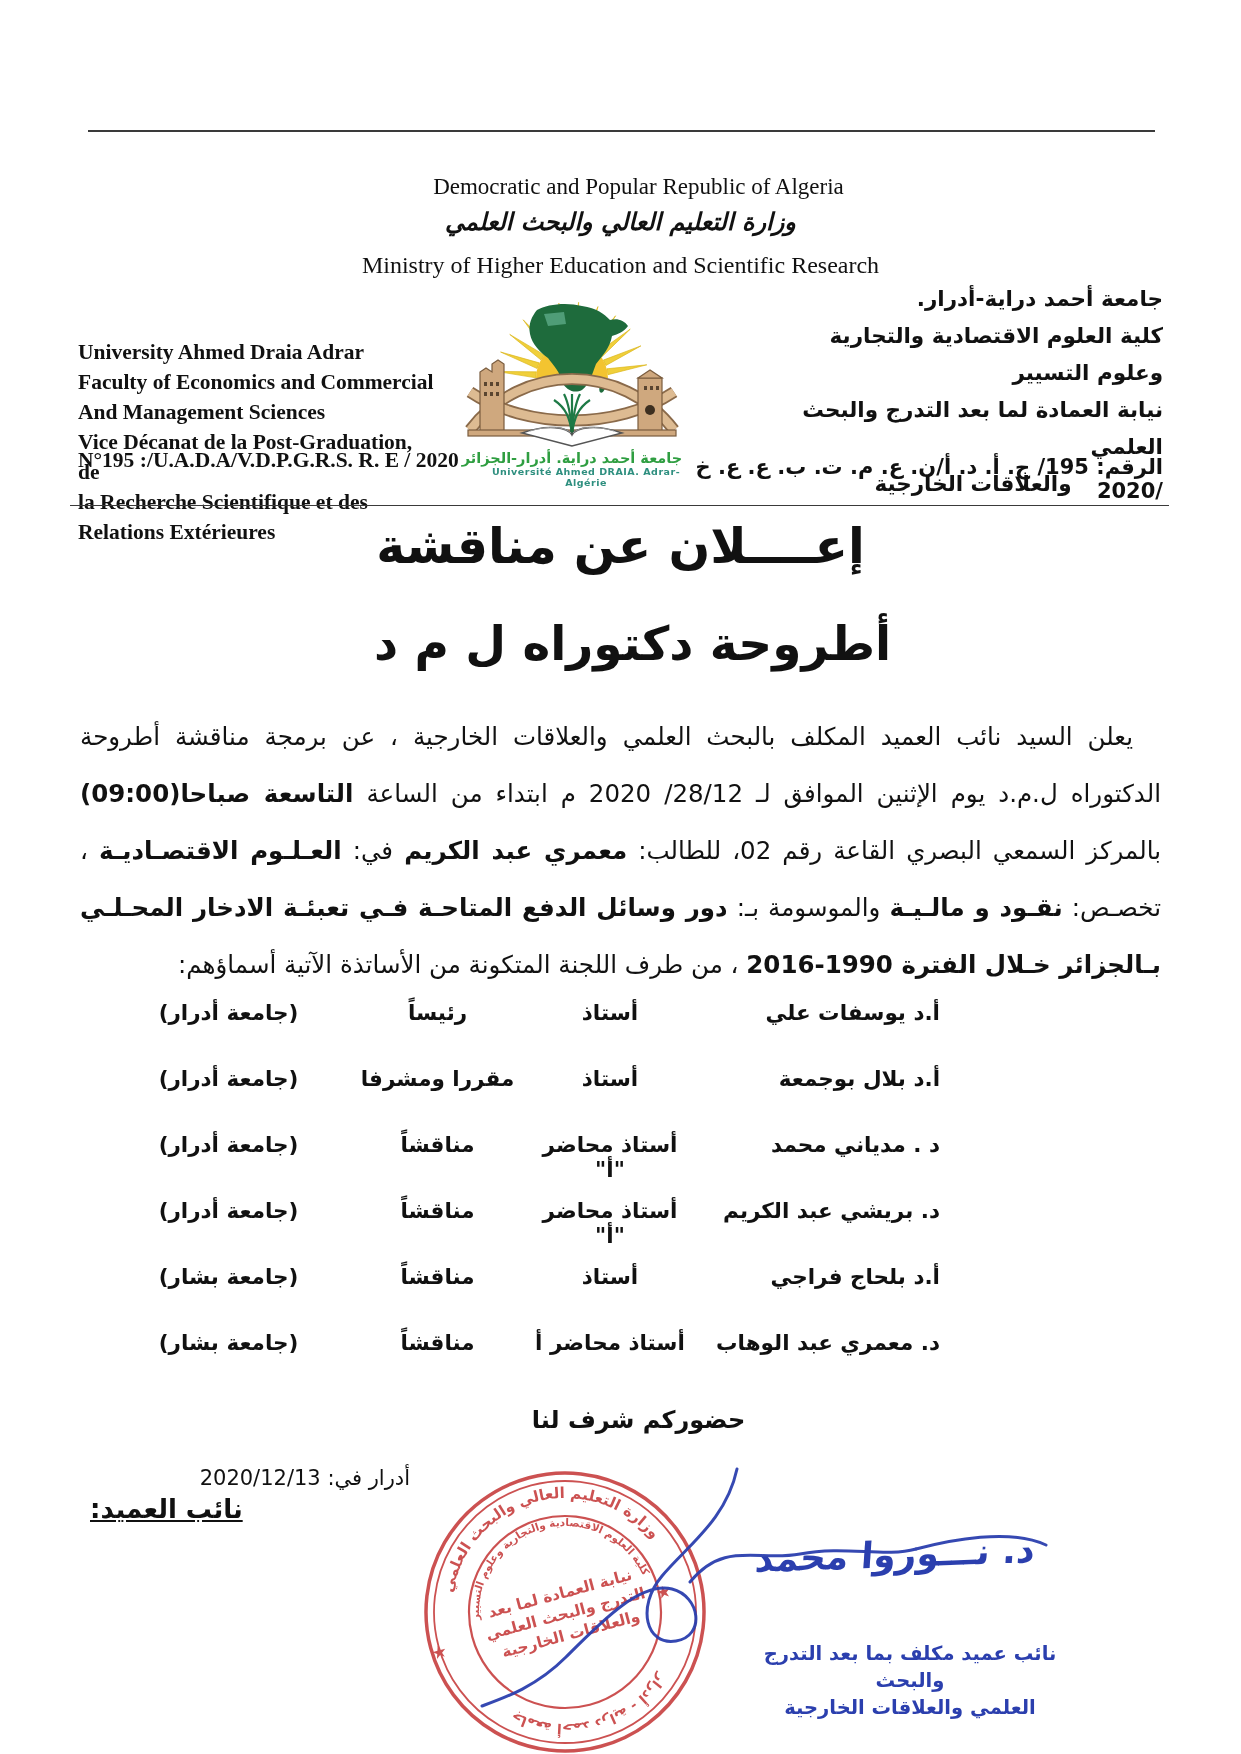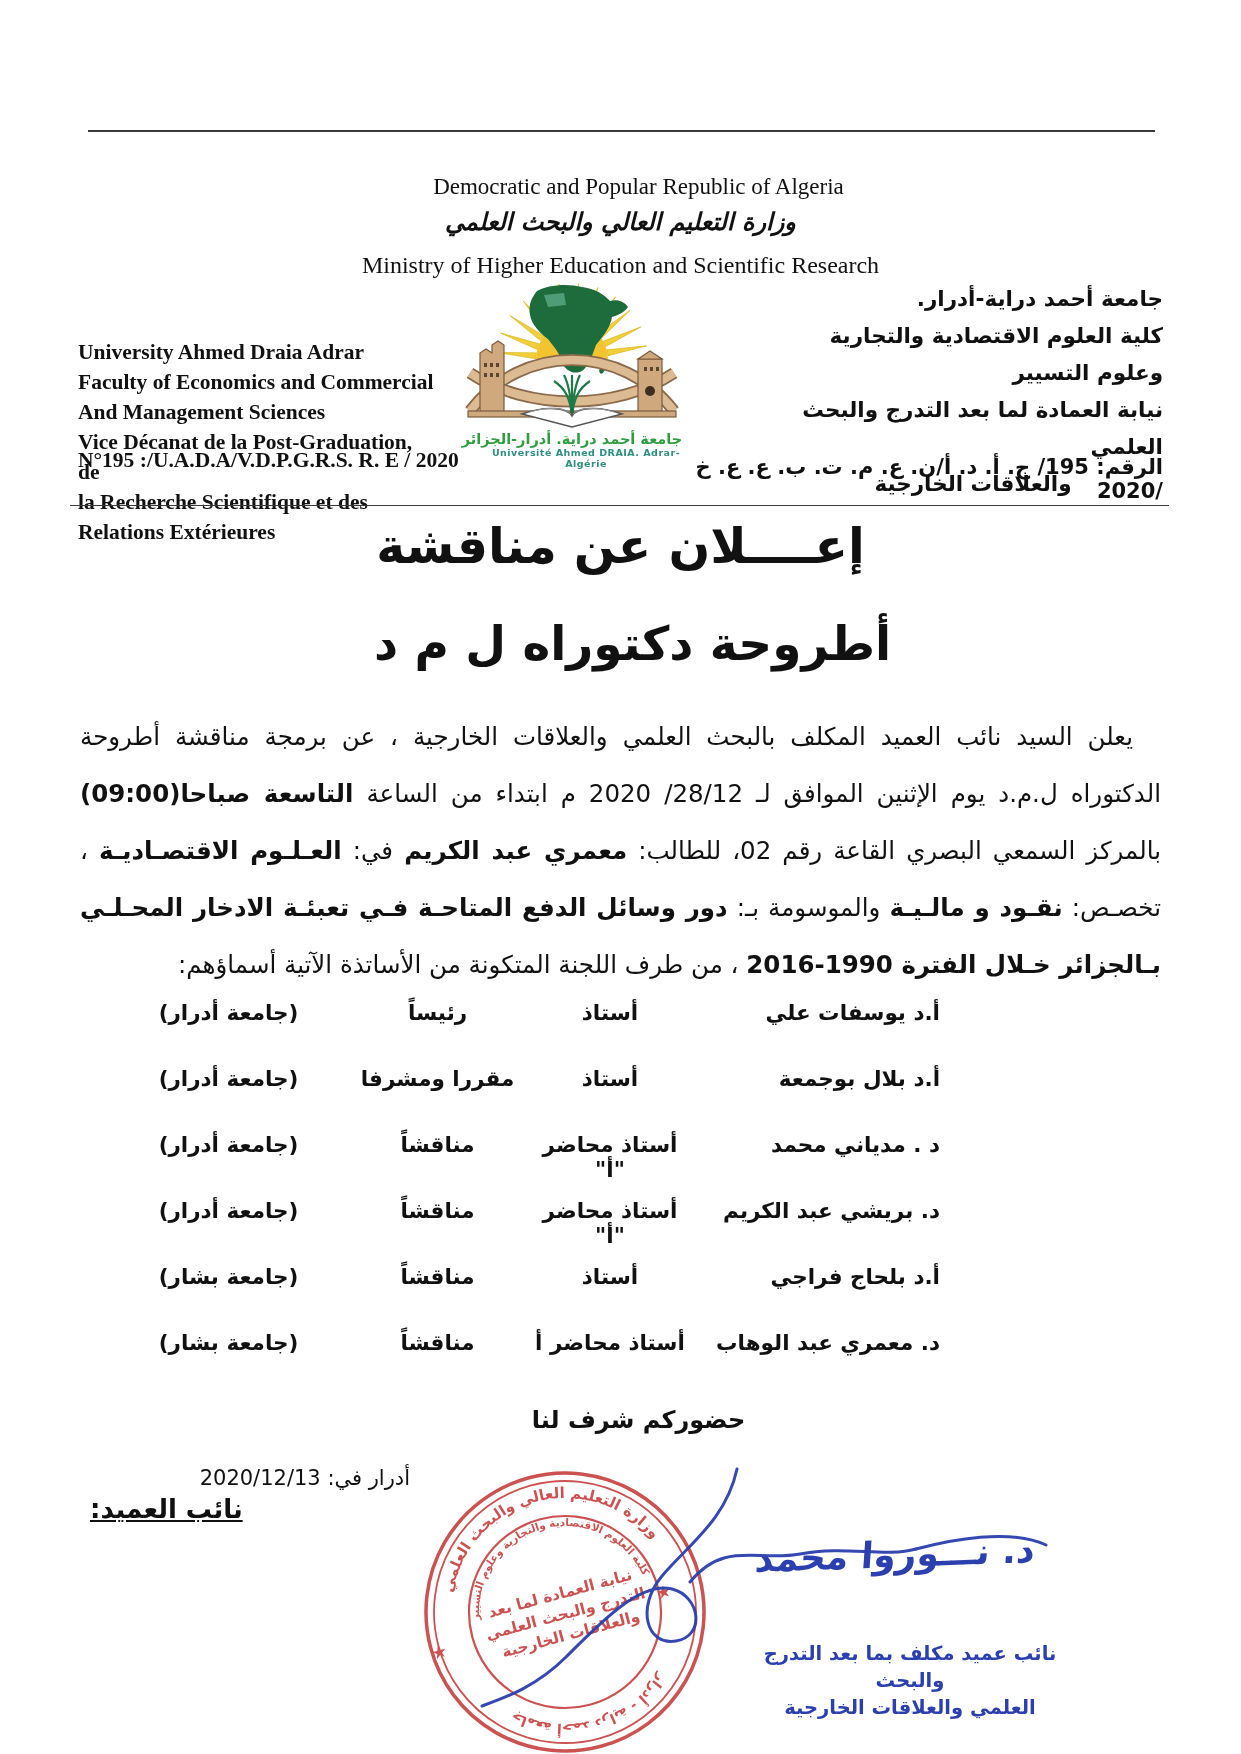--- a/index.html
+++ b/index.html
@@ -19,21 +19,21 @@
   .min-en{left:0;right:0;top:252px;font-size:24px;font-family:"Liberation Serif",serif;}
   .left-block{left:78px;top:290px;width:360px;font-family:"Liberation Serif",serif;
     font-weight:bold;font-size:21.5px;line-height:30px;margin-top:47px;}
   .ref-latin{left:78px;top:448px;width:420px;font-family:"Liberation Serif",serif;
     font-weight:bold;font-size:21.5px;}
   .right-block{right:78px;top:280px;width:420px;text-align:right;font-weight:bold;
     font-size:21.5px;line-height:37px;}
   .right-block div:nth-of-type(5){text-align:center;padding-left:40px;}
   .ref-ar{right:78px;top:455px;width:470px;text-align:right;font-weight:bold;font-size:21px;}
   
-  .logo{left:452px;top:279px;width:240px;text-align:center;}
+  .logo{left:452px;top:298px;width:240px;text-align:center;}
   .logo-cap-ar{font-size:14.5px;font-weight:bold;color:#2f9e41;margin-top:-2px;}
   .logo-cap-fr{font-size:9.5px;font-weight:bold;color:#2e8f7f;letter-spacing:.5px;padding-left:28px;}
   
   .rule-mid{left:70px;right:72px;top:505px;border-top:1.5px solid #3a3a3a;}
   .title1{left:0;right:0;top:518px;font-size:49px;font-weight:900;}
   .title2{left:0;right:0;top:616px;font-size:47px;font-weight:900;padding-left:24px;}
   .body-par{left:80px;right:80px;top:708px;font-size:24.5px;line-height:57px;
     text-align:justify;text-align-last:right;text-indent:28px;}
   
   .committee{left:112px;top:1000px;width:828px;}

